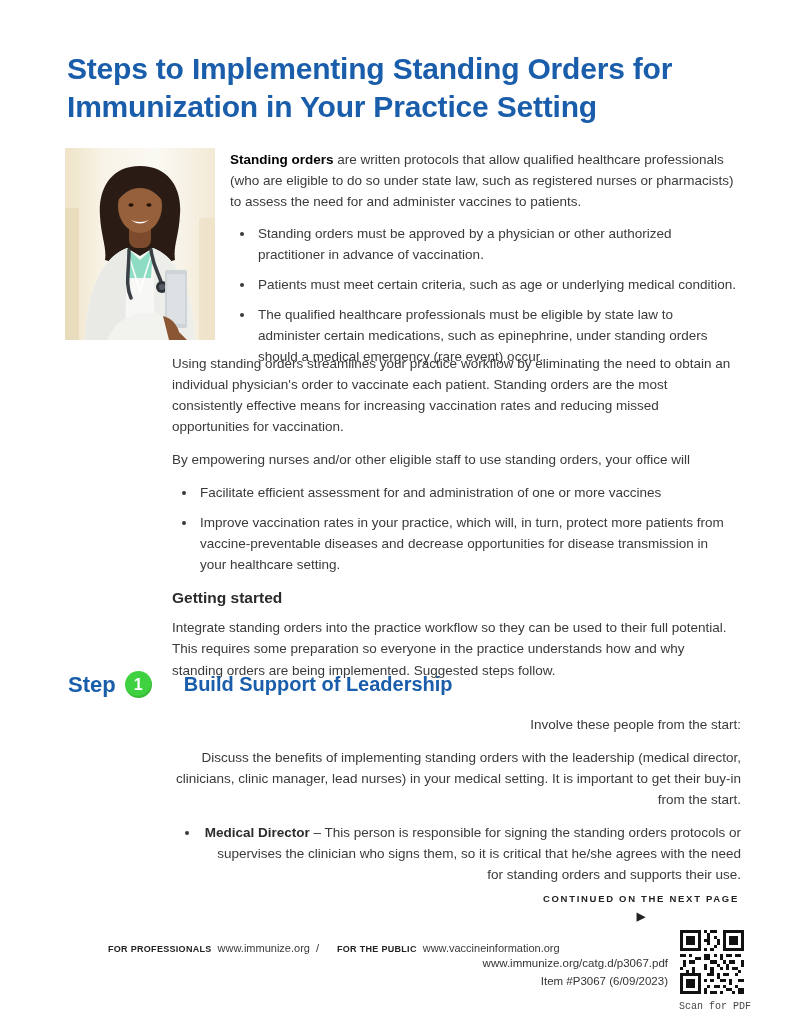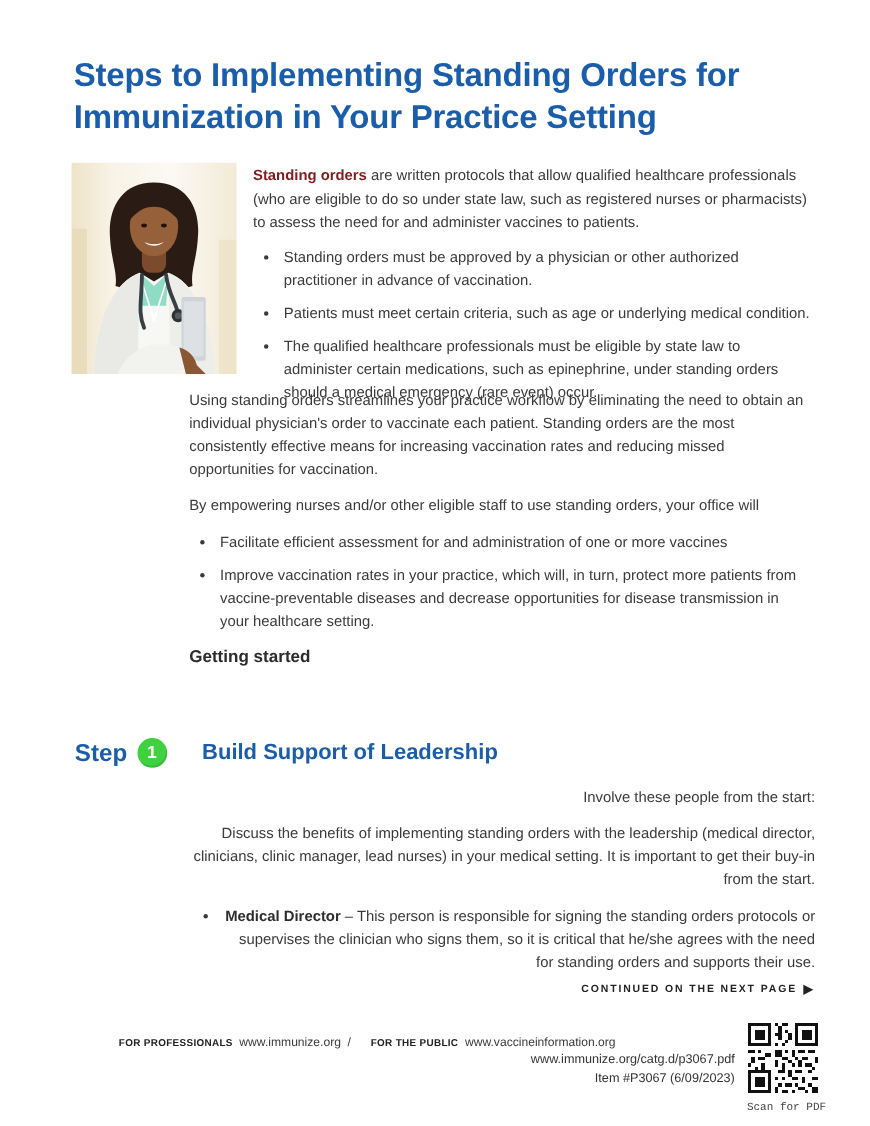--- a/index.html
+++ b/index.html
@@ -39,21 +39,21 @@
     width: 150px; height: 192px;
     overflow: hidden;
     background: #f4ecdd;
   }
   .intro-text {
     font-size: 13.5px;
     line-height: 1.56;
     color: #3a3a3a;
     padding-top: 1px;
   }
-  .intro-text .lead b { color: #7f1d1d; }
+  .intro-text .lead b { color: #000000; }
   ul.bullets {
     margin: 11px 0 0 0;
     padding-left: 25px;
     list-style: disc;
   }
   ul.bullets li {
     margin-bottom: 9px;
     padding-left: 3px;
     font-size: 13.5px;
     line-height: 1.56;
@@ -130,20 +130,21 @@
   .continued {
     position: absolute;
     right: 52px; top: 893px;
     font-size: 9.5px;
     font-weight: bold;
     letter-spacing: 1.7px;
     color: #222222;
     display: flex;
     align-items: center;
     gap: 6px;
+    flex-direction: column;
   }
   .continued .arrow { font-size: 11px; letter-spacing: 0; }
 
   
   .footer-left {
     position: absolute;
     left: 57px; top: 933px;
   }
   .logo-row {
     display: flex;
@@ -261,20 +262,21 @@
   </div>
 
   <div class="main-col">
     <p>Using standing orders streamlines your practice workflow by eliminating the need to obtain an individual physician's order to vaccinate each patient. Standing orders are the most consistently effective means for increasing vaccination rates and reducing missed opportunities for vaccination.</p>
     <p>By empowering nurses and/or other eligible staff to use standing orders, your office will</p>
     <ul class="bullets">
       <li>Facilitate efficient assessment for and administration of one or more vaccines</li>
       <li>Improve vaccination rates in your practice, which will, in turn, protect more patients from vaccine-preventable diseases and decrease opportunities for disease transmission in your healthcare setting.</li>
     </ul>
     <h2 class="sec-heading gs-heading">Getting started</h2>
+    <p>Integrate standing orders into the practice workflow so they can be used to their full potential. This requires some preparation so everyone in the practice understands how and why standing orders are being implemented. Suggested steps follow.</p>
   </div>
 
   <div class="step-section">
     <div class="step-header">
       <span class="step-label">Step</span>
       <span class="step-circle">1</span>
       <span class="step-heading">Build Support of Leadership</span>
     </div>
     <div class="step-body">
       <p>Involve these people from the start:</p>

